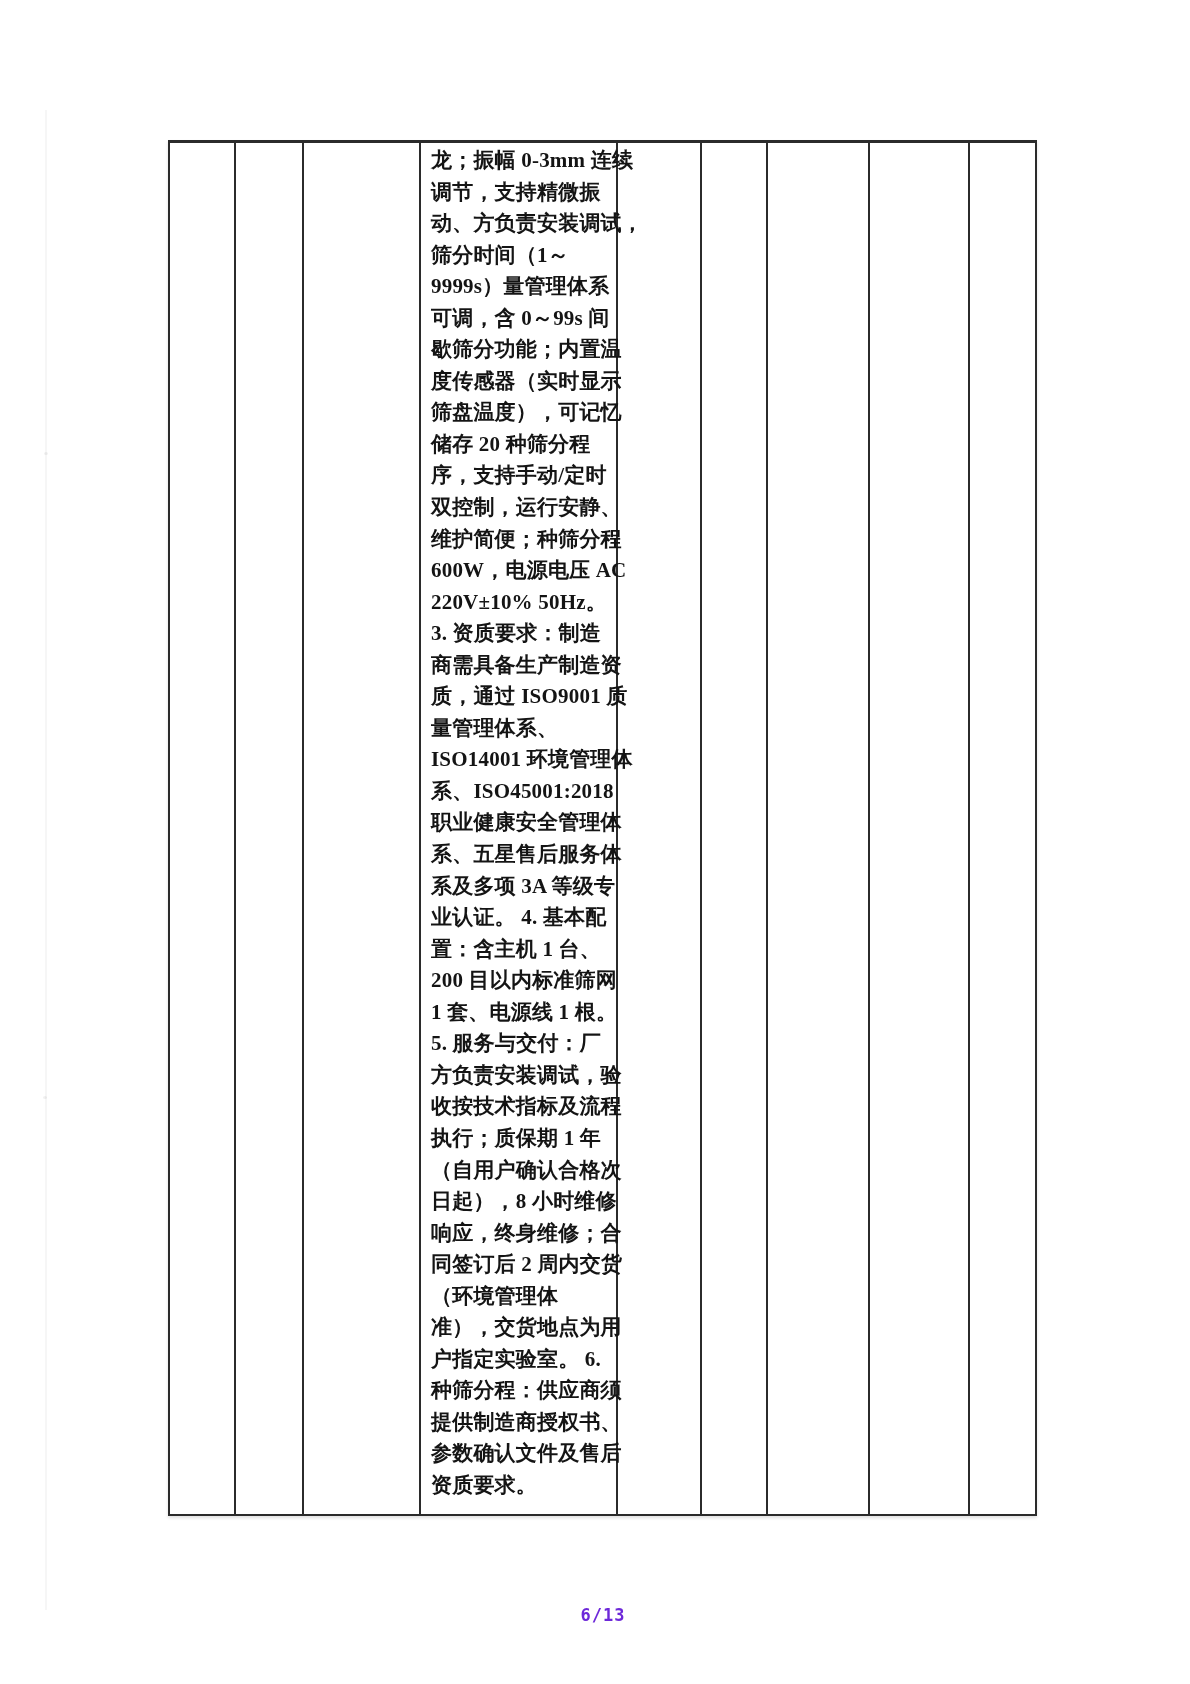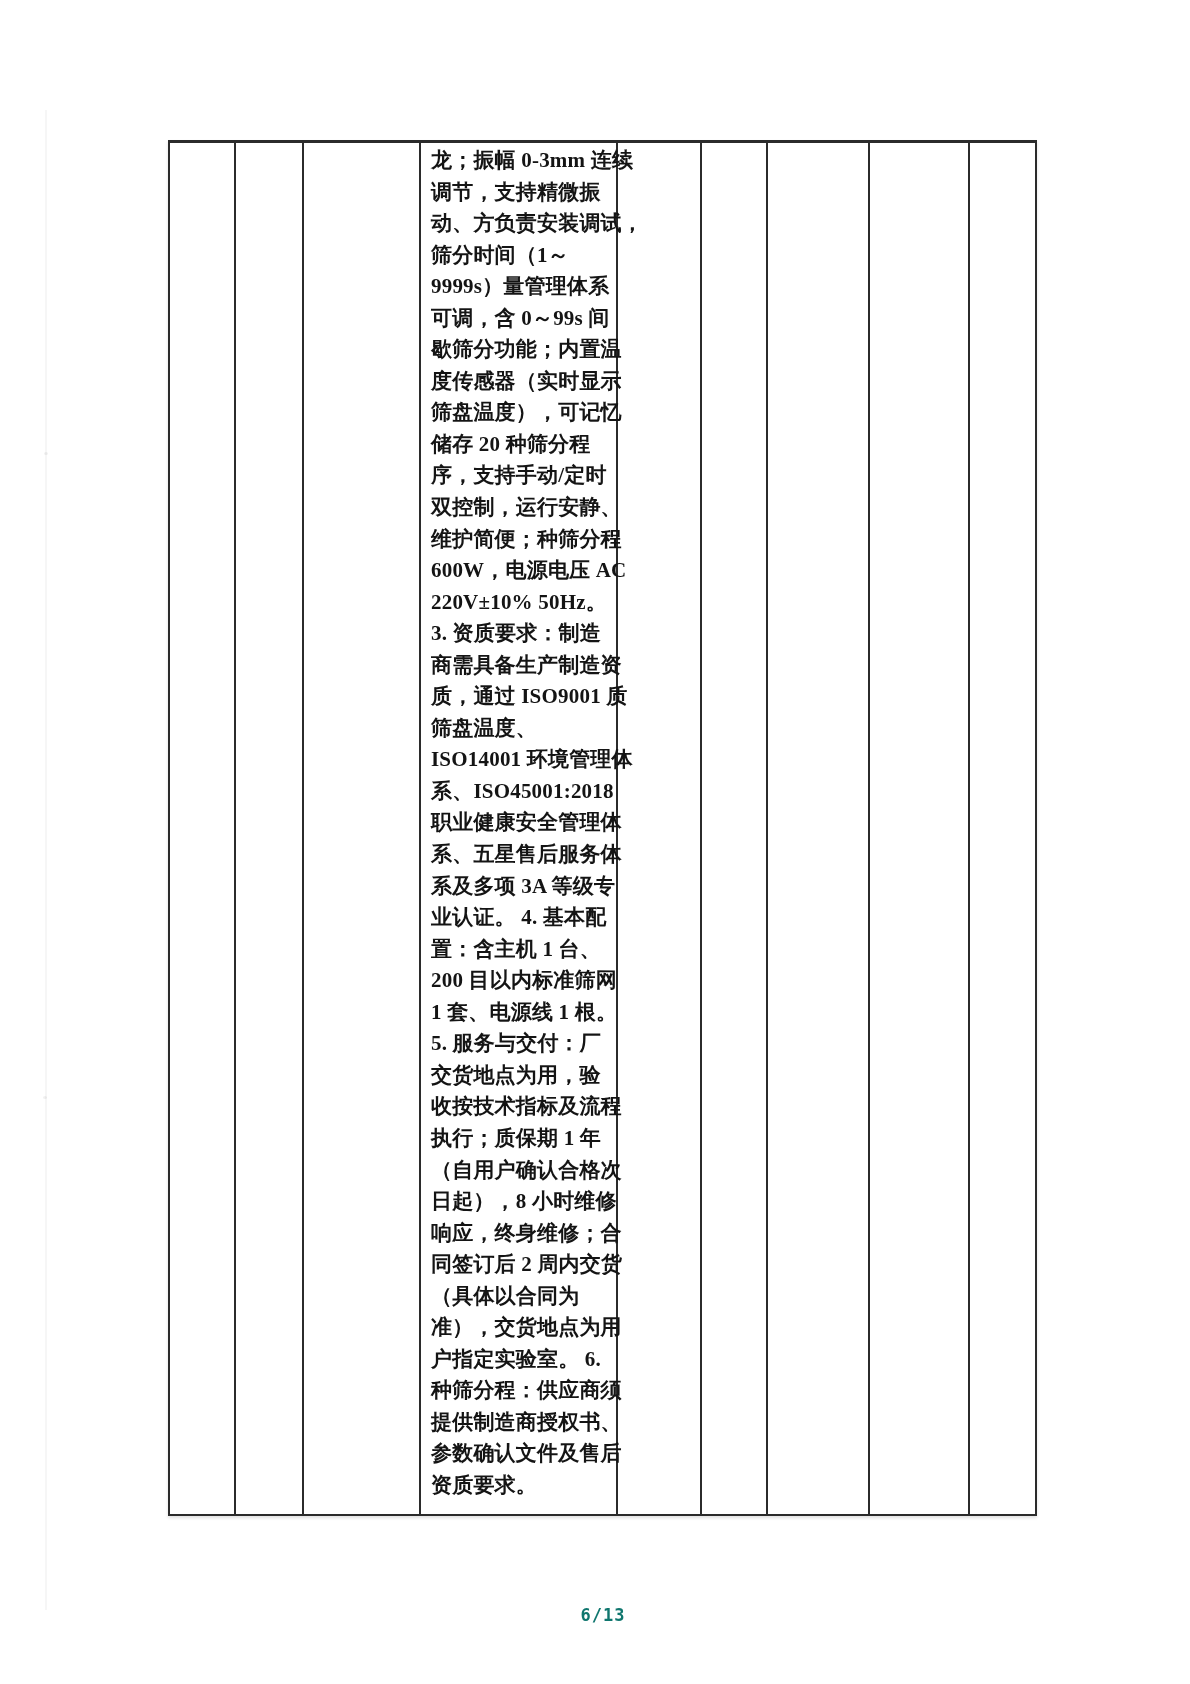--- a/index.html
+++ b/index.html
@@ -69,21 +69,21 @@
     color:var(--text);
   }
   .page-number{
     position:absolute;
     left:603px;top:1605px;
     transform:translateX(-50%);
     font-family:"DejaVu Sans Mono","Liberation Mono",monospace;
     font-weight:bold;
     font-size:17px;
     letter-spacing:1px;
-    color:#0f766e;
+    color:#6d28d9;
   }
 </style>
 </head>
 <body>
 
 <div class="scan-line"></div>
 <div class="scan-speck speck-a"></div>
 <div class="scan-speck speck-b"></div>
 
 <div class="spec-table">
@@ -103,39 +103,39 @@
         <div class="spec-line">筛盘温度），可记忆</div>
         <div class="spec-line">储存 20 种筛分程</div>
         <div class="spec-line">序，支持手动/定时</div>
         <div class="spec-line">双控制，运行安静、</div>
         <div class="spec-line">维护简便；种筛分程</div>
         <div class="spec-line">600W，电源电压 AC</div>
         <div class="spec-line">220V±10% 50Hz。</div>
         <div class="spec-line">3. 资质要求：制造</div>
         <div class="spec-line">商需具备生产制造资</div>
         <div class="spec-line">质，通过 ISO9001 质</div>
-        <div class="spec-line">筛盘温度、</div>
+        <div class="spec-line">量管理体系、</div>
         <div class="spec-line">ISO14001 环境管理体</div>
         <div class="spec-line">系、ISO45001:2018</div>
         <div class="spec-line">职业健康安全管理体</div>
         <div class="spec-line">系、五星售后服务体</div>
         <div class="spec-line">系及多项 3A 等级专</div>
         <div class="spec-line">业认证。 4. 基本配</div>
         <div class="spec-line">置：含主机 1 台、</div>
         <div class="spec-line">200 目以内标准筛网</div>
         <div class="spec-line">1 套、电源线 1 根。</div>
         <div class="spec-line">5. 服务与交付：厂</div>
-        <div class="spec-line">交货地点为用，验</div>
+        <div class="spec-line">方负责安装调试，验</div>
         <div class="spec-line">收按技术指标及流程</div>
         <div class="spec-line">执行；质保期 1 年</div>
         <div class="spec-line">（自用户确认合格次</div>
         <div class="spec-line">日起），8 小时维修</div>
         <div class="spec-line">响应，终身维修；合</div>
         <div class="spec-line">同签订后 2 周内交货</div>
-        <div class="spec-line">（具体以合同为</div>
+        <div class="spec-line">（环境管理体</div>
         <div class="spec-line">准），交货地点为用</div>
         <div class="spec-line">户指定实验室。 6.</div>
         <div class="spec-line">种筛分程：供应商须</div>
         <div class="spec-line">提供制造商授权书、</div>
         <div class="spec-line">参数确认文件及售后</div>
         <div class="spec-line">资质要求。</div>
       </div>
   </div>
   <div class="cell c4"></div>
   <div class="cell c5"></div>

